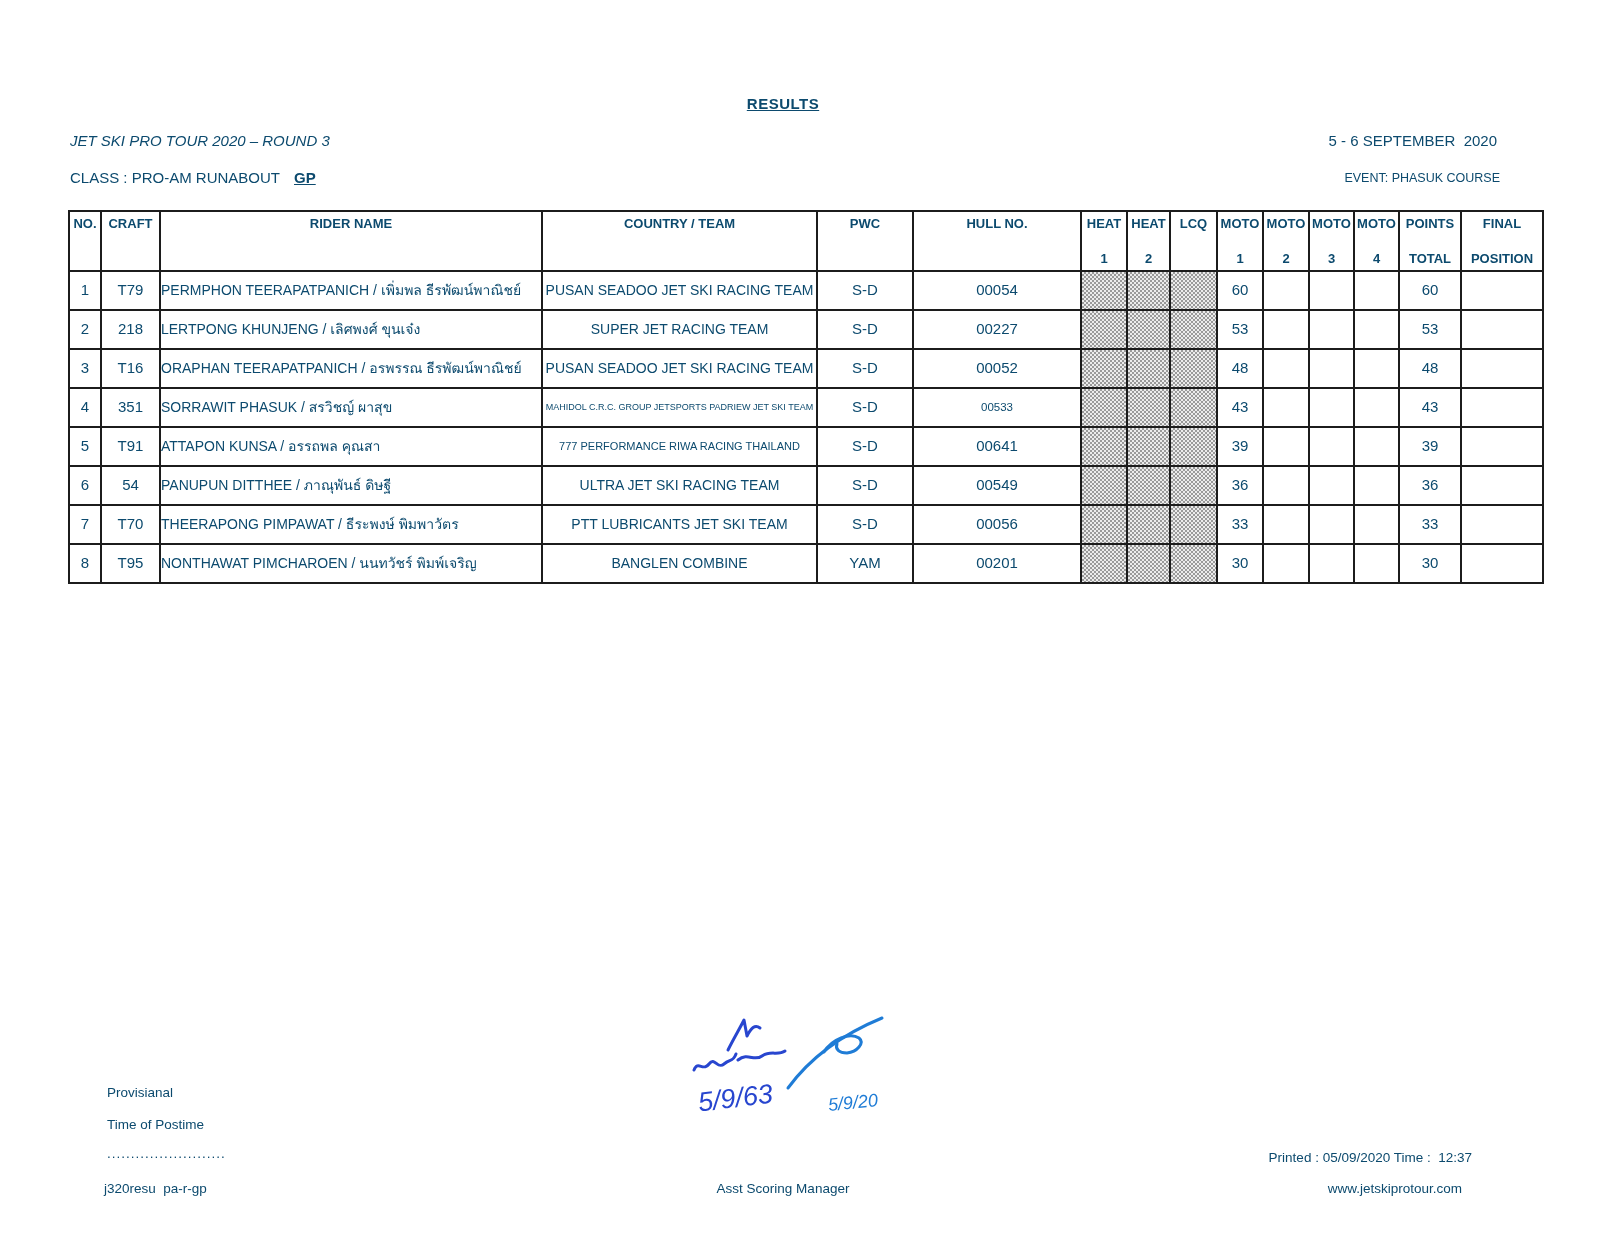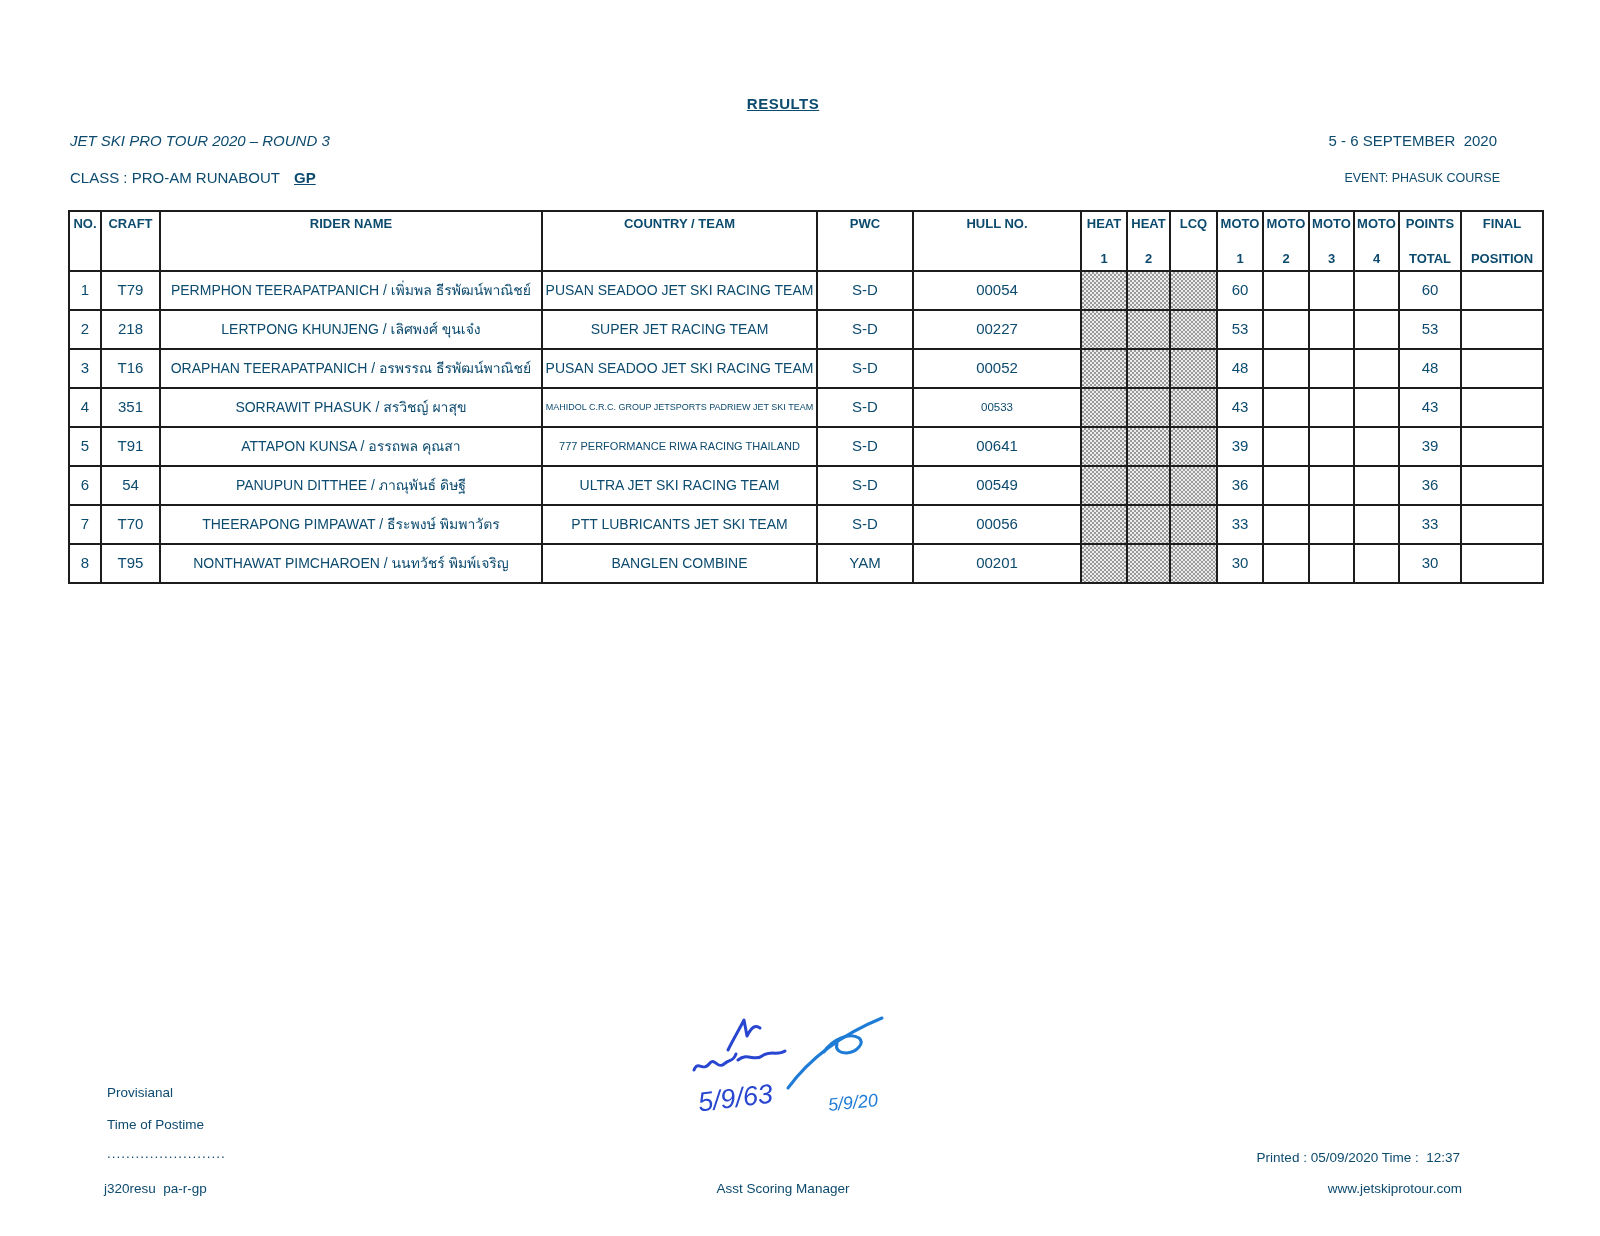--- a/index.html
+++ b/index.html
@@ -34,39 +34,39 @@
   }
   th .h2{
     display:flex;flex-direction:column;justify-content:space-between;
     height:48px;padding:5px 1px;
     font-size:13px;font-weight:bold;text-align:center;line-height:1;
   }
   tbody td{
     height:37px;text-align:center;vertical-align:middle;
     font-size:15px;line-height:1.1;white-space:nowrap;
   }
-  td.rider{text-align:center;padding:0 3px;font-size:14px;}
+  td.rider{text-align:left;padding:0 3px;font-size:14px;}
   td.team{font-size:14px;}
   td.team.xs{font-size:9px;}
   td.team.sm{font-size:11px;}
   td.hull.sm{font-size:11.5px;}
   td.shade{
     background-color:#cfcfcf;
     background-image:repeating-conic-gradient(#9a9a9a 0% 25%, #ececec 0% 50%);
     background-size:4px 4px;
   }
   
   .foot{font-size:13.5px;}
   .f-provisional{top:1085px;left:107px;}
   .f-postime{top:1117px;left:107px;}
   .f-dots{top:1146px;left:107px;letter-spacing:1px;}
   .f-file{top:1181px;left:104px;}
   .f-scoring{top:1085px;left:0;width:1566px;text-align:center;z-index:3;}
   .f-asst{top:1181px;left:0;width:1566px;text-align:center;}
-  .f-printed{top:1150px;right:140px;}
+  .f-printed{top:1150px;right:128px;}
   .f-www{top:1181px;right:138px;}
   .sig-svg{position:absolute;top:1008px;left:688px;z-index:2;}
 </style>
 </head>
 <body>
 
 <div class="page">
 
   <div class="abs results-title">RESULTS</div>
   <div class="abs tour-line">JET SKI PRO TOUR 2020 – ROUND 3</div>

